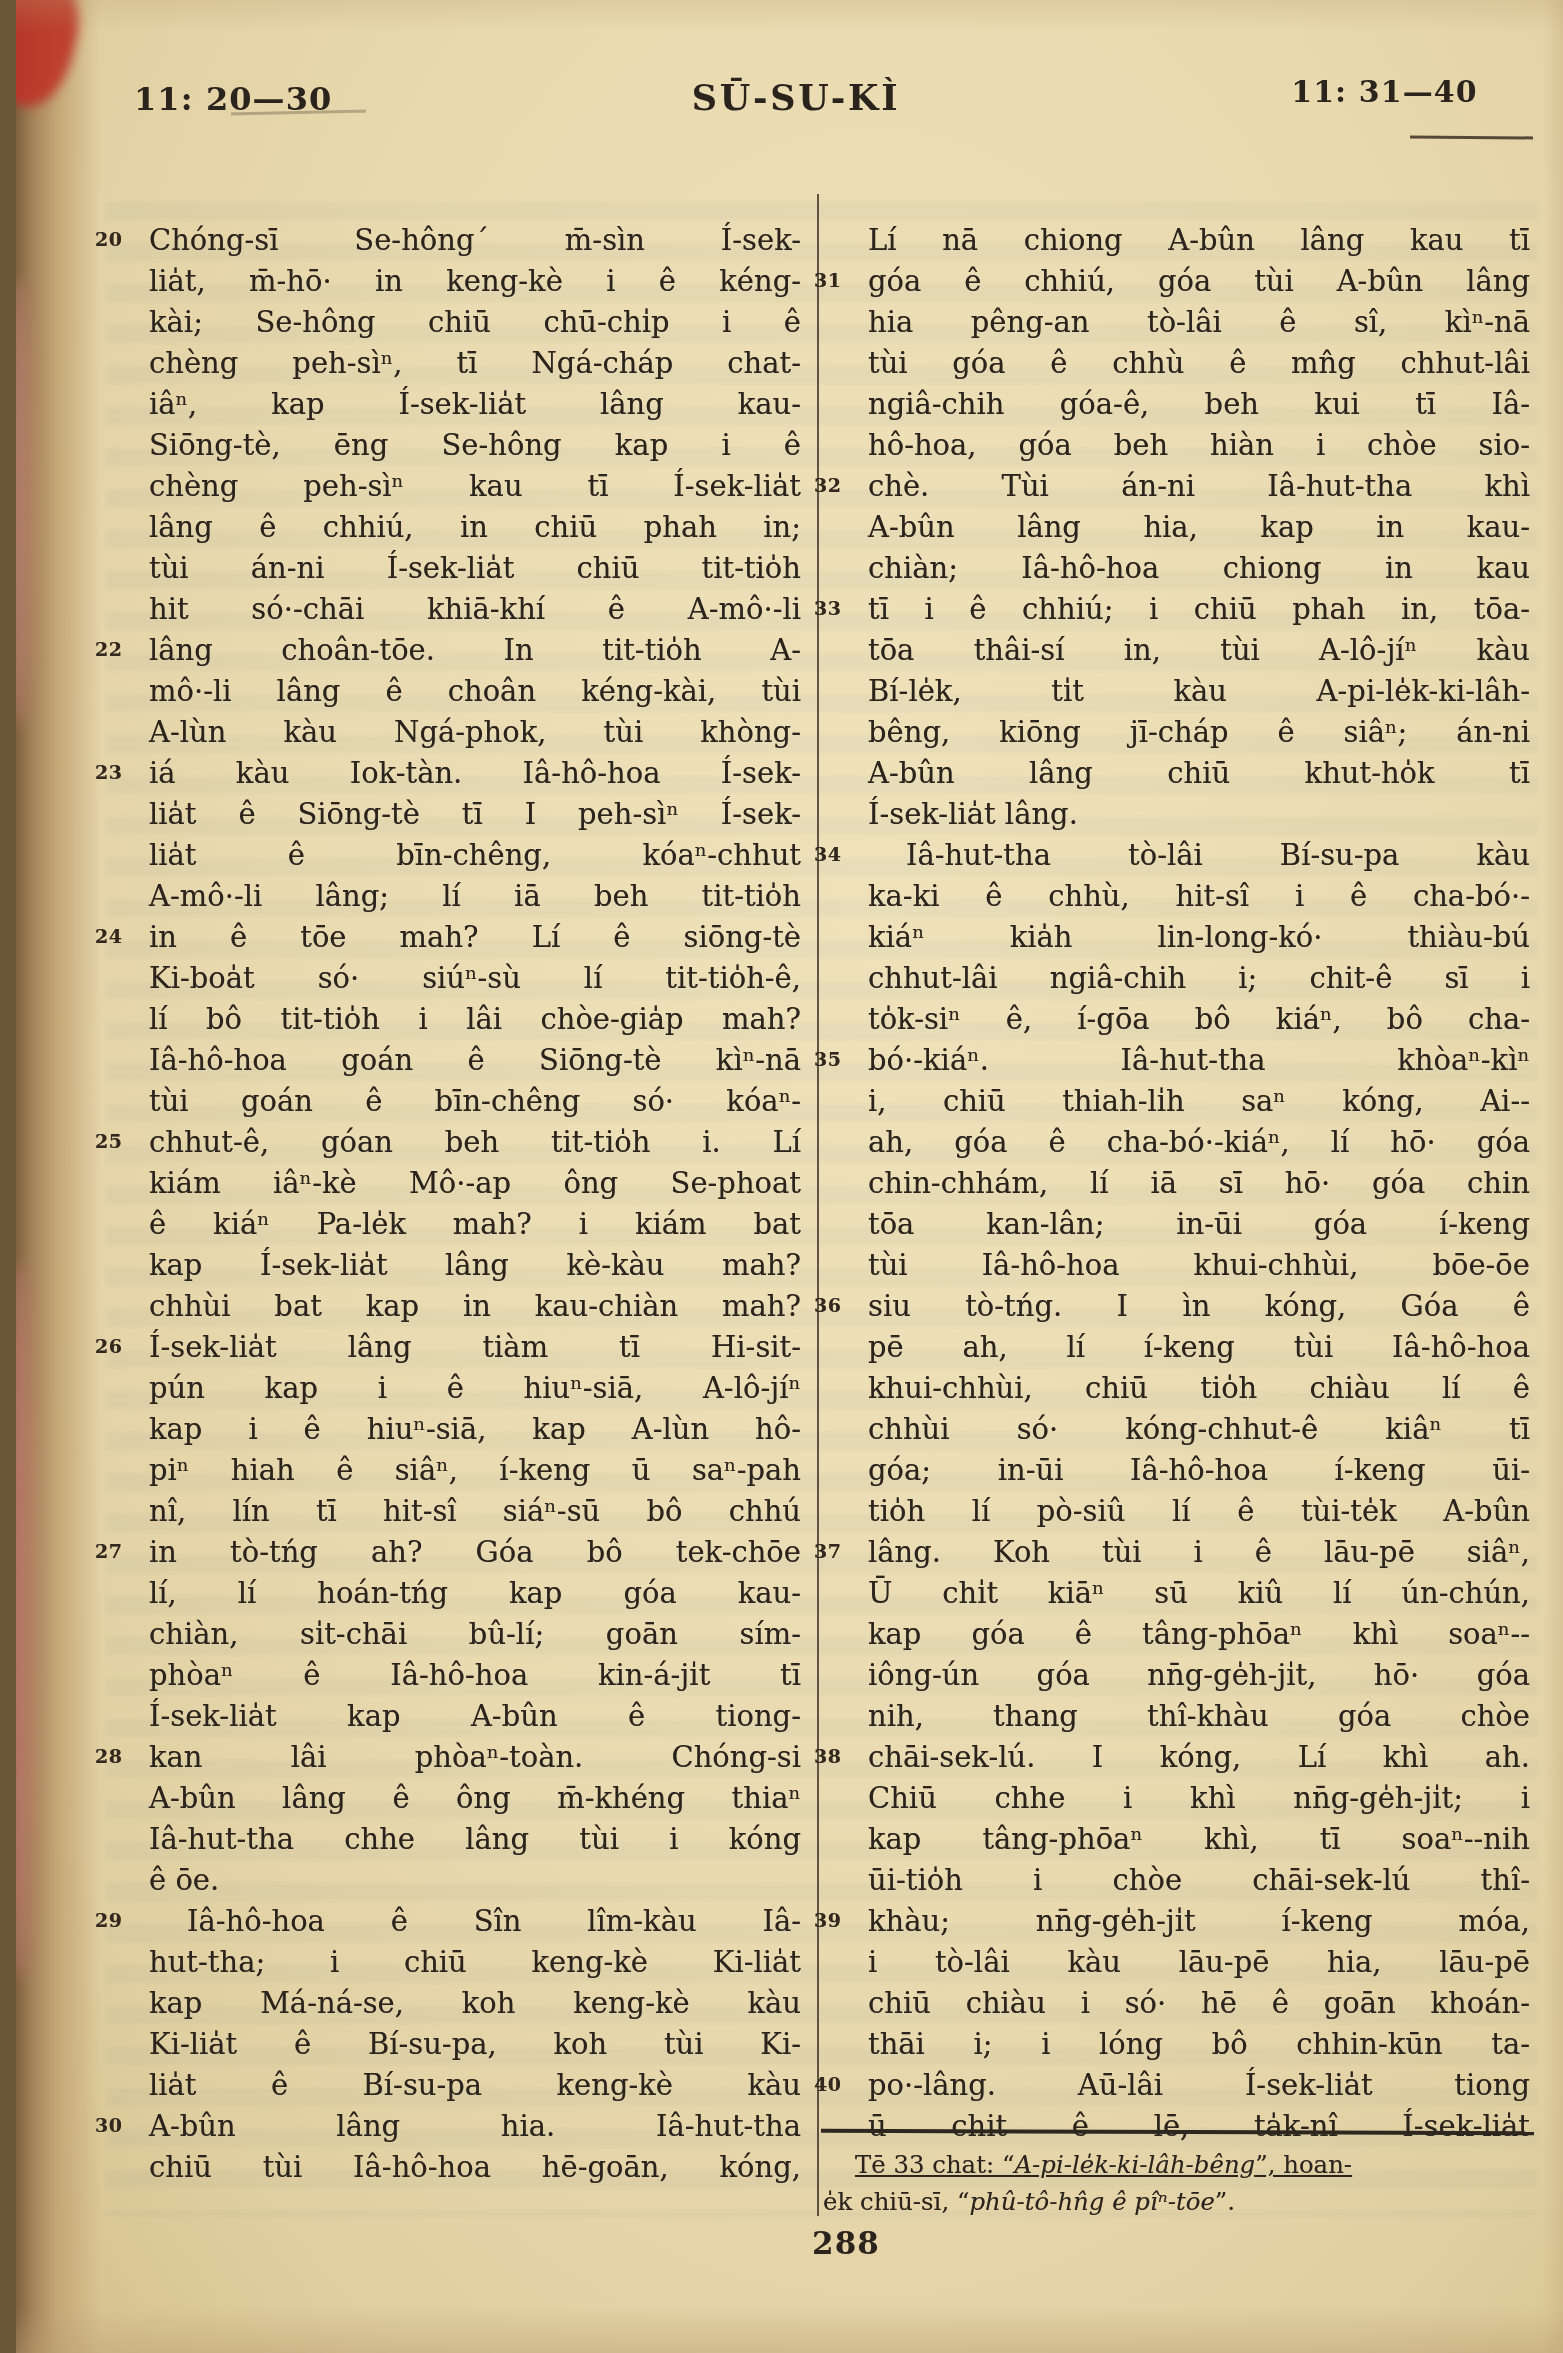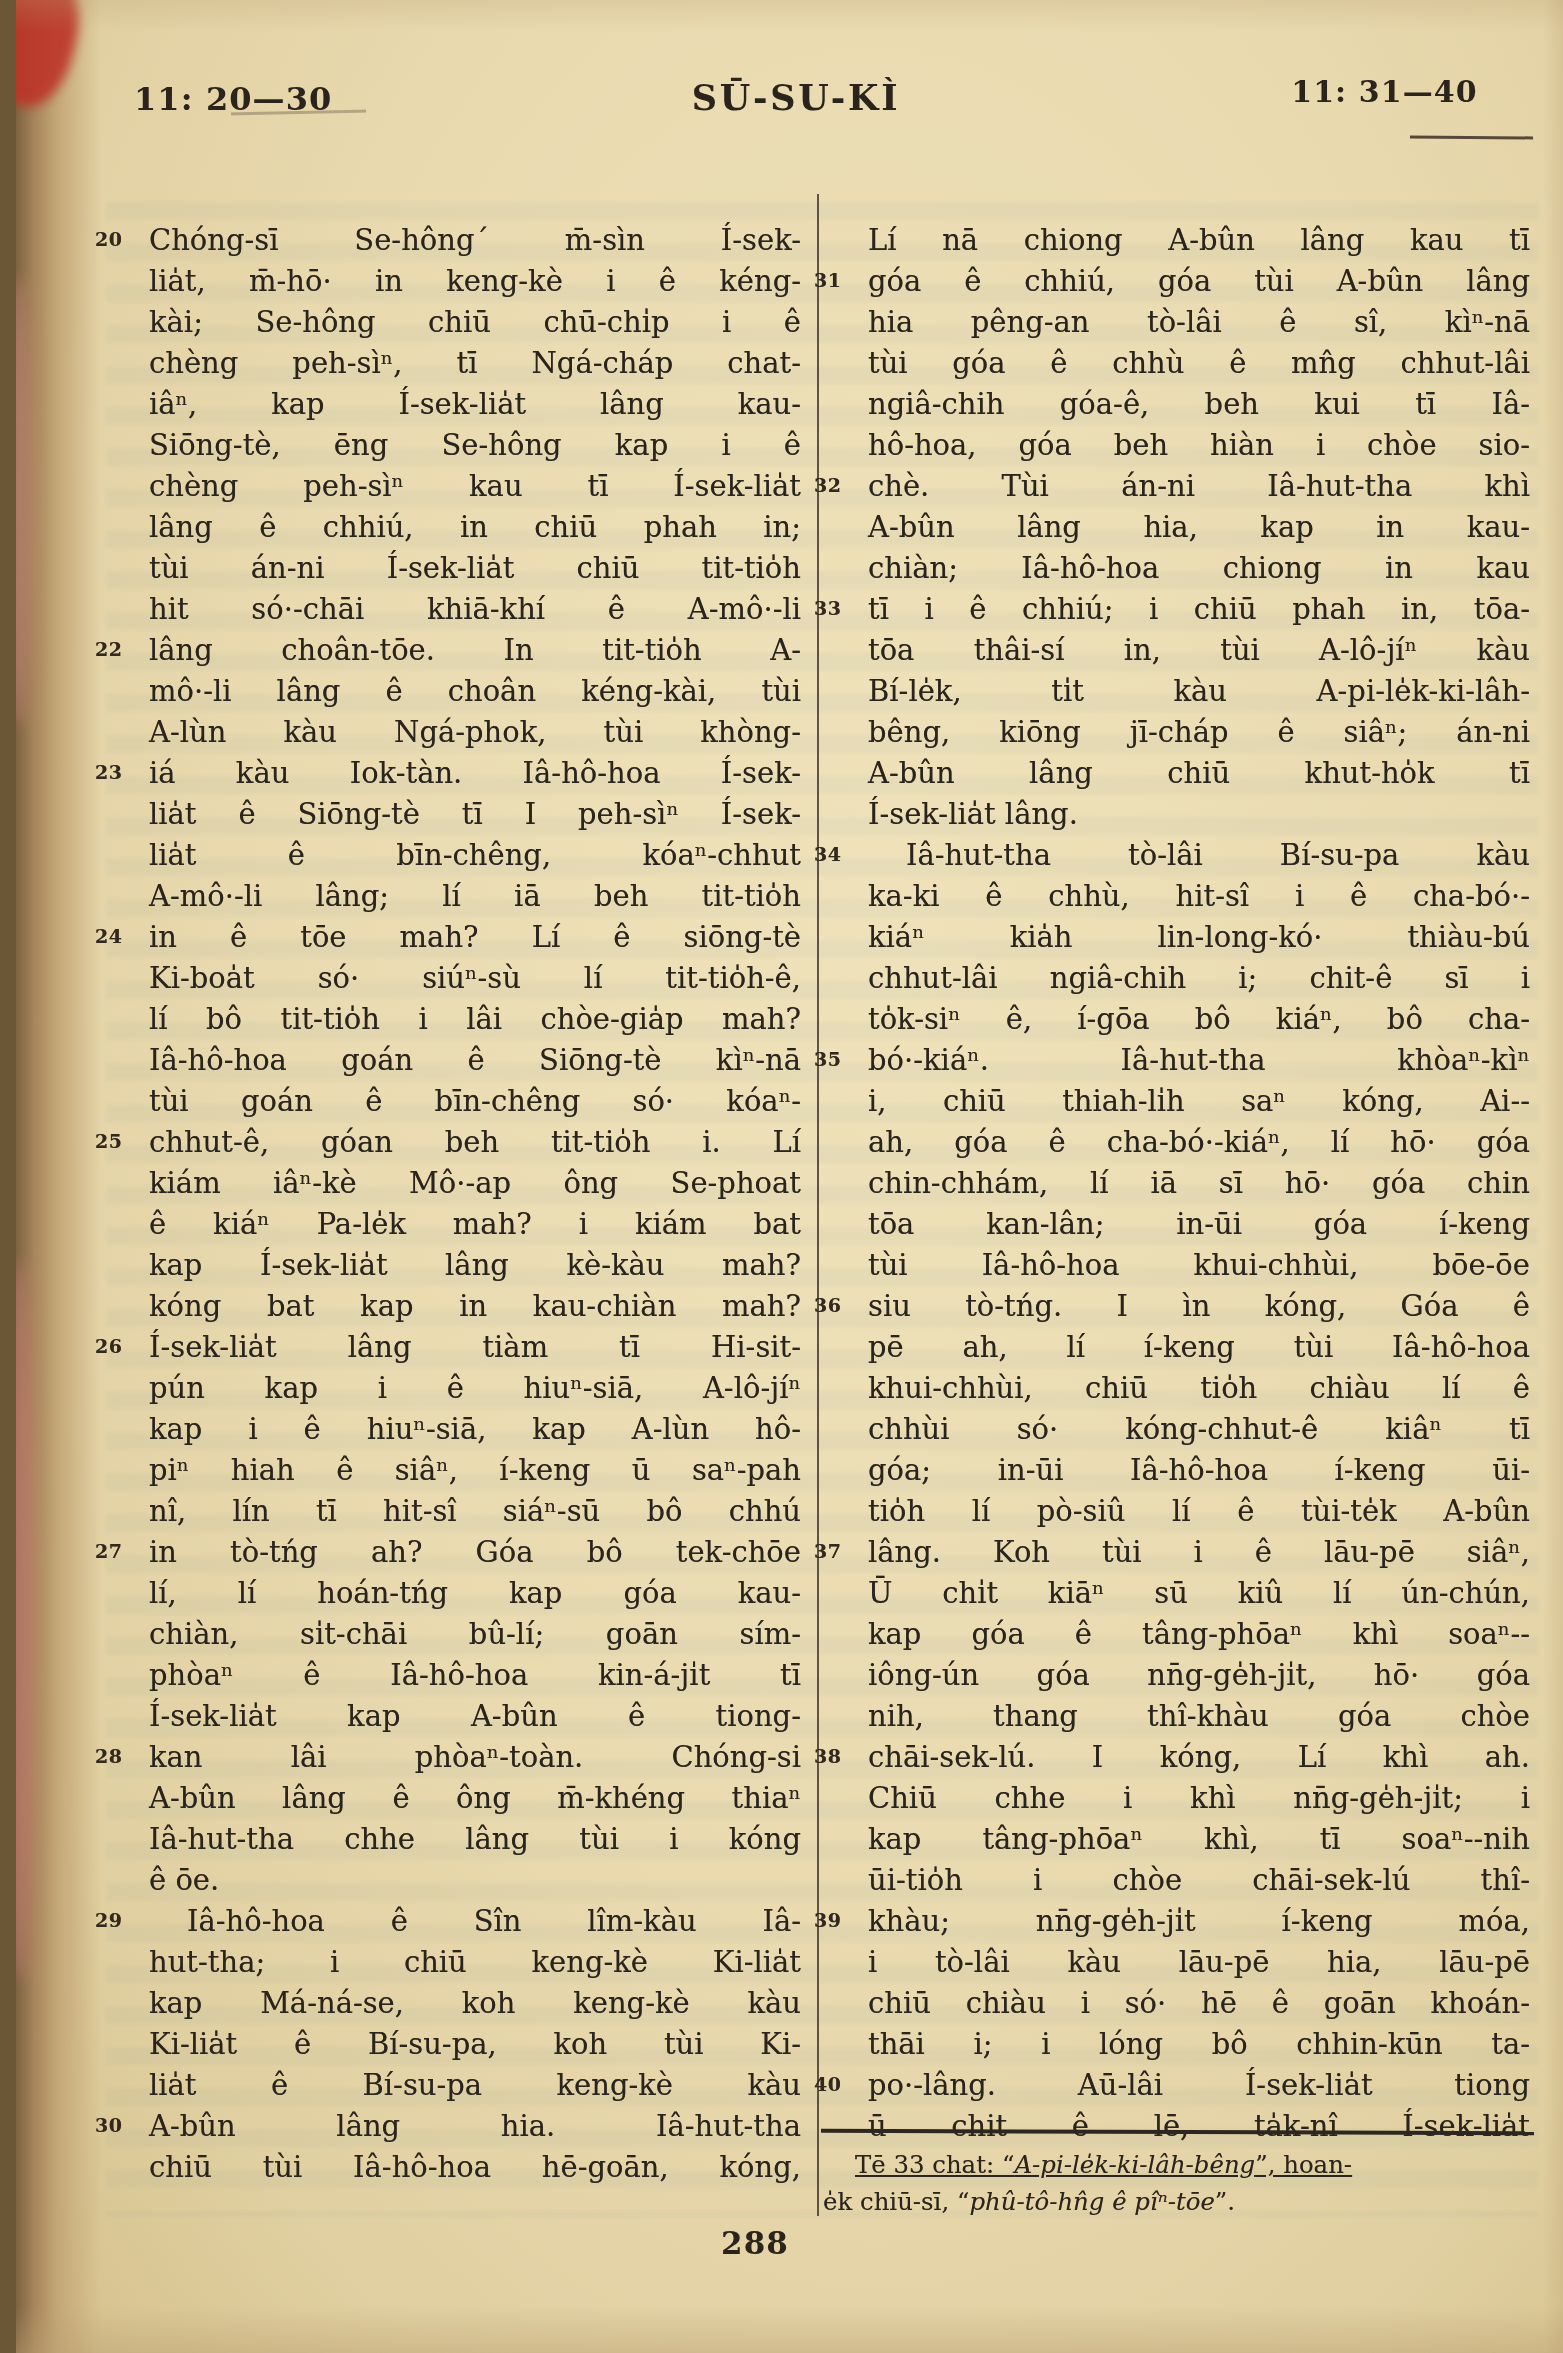--- a/index.html
+++ b/index.html
@@ -63,21 +63,21 @@
     letter-spacing:0.5px;color:#32281e;text-align-last:left;
   }
   .vt{display:inline;}
 
   #fn-rule{position:absolute;left:805px;top:2130px;width:713px;height:4.2px;background:#2e2720;z-index:5;transform:rotate(.2deg);}
   #footnote{position:absolute;left:807px;top:2146px;width:713px;z-index:5;}
   .fn-line{font-size:24.4px;line-height:37px;text-shadow:0 0 0.5px rgba(43,36,29,.4);}
   .fn-line:first-child{text-indent:32px;text-decoration:underline;}
   .fn-line .it{font-style:italic;}
 
-  #page-num{position:absolute;left:705px;top:2225px;width:159px;text-align:left;font-size:31px;font-weight:bold;z-index:5;letter-spacing:1.1px;}
+  #page-num{position:absolute;left:705px;top:2225px;width:159px;text-align:right;font-size:31px;font-weight:bold;z-index:5;letter-spacing:1.1px;}
 </style>
 </head>
 <body>
 
 <div id="page">
   <div id="ghost"></div>
   <div class="stain" id="stain-corner"></div>
   <div class="stain" id="stain-left-a"></div>
   <div class="stain" id="stain-left-b"></div>
   <div id="smudge"></div>
@@ -109,21 +109,21 @@
       <div class="line"><span class="vt">A-mô·-li lâng; lí iā beh tit-tio̍h</span></div>
       <div class="line"><span class="vnum">24</span><span class="vt">in ê tōe mah? Lí ê siōng-tè</span></div>
       <div class="line"><span class="vt">Ki-boa̍t só· siúⁿ-sù lí tit-tio̍h-ê,</span></div>
       <div class="line"><span class="vt">lí bô tit-tio̍h i lâi chòe-gia̍p mah?</span></div>
       <div class="line"><span class="vt">Iâ-hô-hoa goán ê Siōng-tè kìⁿ-nā</span></div>
       <div class="line"><span class="vt">tùi goán ê bīn-chêng só· kóaⁿ-</span></div>
       <div class="line"><span class="vnum">25</span><span class="vt">chhut-ê, góan beh tit-tio̍h i. Lí</span></div>
       <div class="line"><span class="vt">kiám iâⁿ-kè Mô·-ap ông Se-phoat</span></div>
       <div class="line"><span class="vt">ê kiáⁿ Pa-le̍k mah? i kiám bat</span></div>
       <div class="line"><span class="vt">kap Í-sek-lia̍t lâng kè-kàu mah?</span></div>
-      <div class="line"><span class="vt">kóng bat kap in kau-chiàn mah?</span></div>
+      <div class="line"><span class="vt">chhùi bat kap in kau-chiàn mah?</span></div>
       <div class="line"><span class="vnum">26</span><span class="vt">Í-sek-lia̍t lâng tiàm tī Hi-sit-</span></div>
       <div class="line"><span class="vt">pún kap i ê hiuⁿ-siā, A-lô-jíⁿ</span></div>
       <div class="line"><span class="vt">kap i ê hiuⁿ-siā, kap A-lùn hô-</span></div>
       <div class="line"><span class="vt">piⁿ hiah ê siâⁿ, í-keng ū saⁿ-pah</span></div>
       <div class="line"><span class="vt">nî, lín tī hit-sî siáⁿ-sū bô chhú</span></div>
       <div class="line"><span class="vnum">27</span><span class="vt">in tò-tńg ah? Góa bô tek-chōe</span></div>
       <div class="line"><span class="vt">lí, lí hoán-tńg kap góa kau-</span></div>
       <div class="line"><span class="vt">chiàn, si̍t-chāi bû-lí; goān sím-</span></div>
       <div class="line"><span class="vt">phòaⁿ ê Iâ-hô-hoa kin-á-ji̍t tī</span></div>
       <div class="line"><span class="vt">Í-sek-lia̍t kap A-bûn ê tiong-</span></div>

